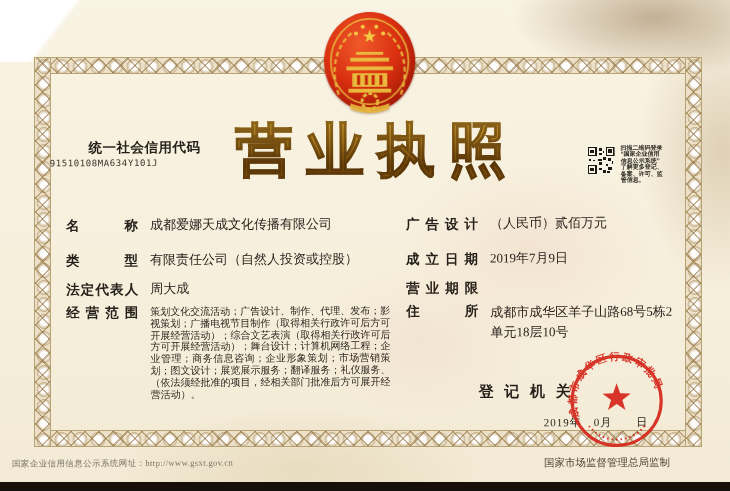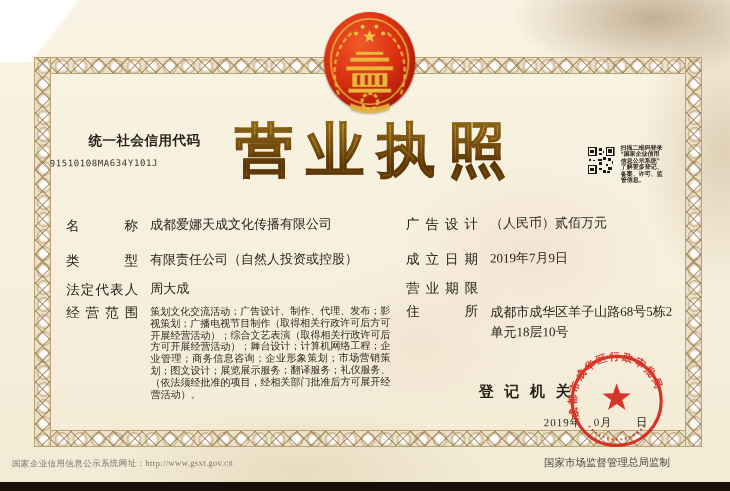--- a/index.html
+++ b/index.html
@@ -20,37 +20,37 @@
     background-image:
       repeating-linear-gradient(45deg, transparent 0 5px, rgba(146,116,64,.55) 5px 6.5px, transparent 6.5px 10px),
       repeating-linear-gradient(-45deg, transparent 0 5px, rgba(146,116,64,.55) 5px 6.5px, transparent 6.5px 10px),
       radial-gradient(circle at 50% 50%, rgba(255,255,255,.95) 30%, rgba(171,142,92,.55) 58%, rgba(171,142,92,0) 62%);
     background-size:auto,auto,18px 17px;border:1px solid #b7a274;box-sizing:border-box;}
   .rope.h{height:17px;width:668px;left:34px;}
   .rope.v{width:17px;height:390px;top:57px;}
   .rope.top{top:57px}.rope.bottom{top:430px}.rope.left{left:34px}.rope.right{left:685px}
   .content{position:absolute;left:0;top:0;width:730px;height:491px;transform:rotate(-.25deg);}
   
-  .credit-label{position:absolute;left:62px;top:131px;font-family:"Liberation Sans","DejaVu Sans",sans-serif;
+  .credit-label{position:absolute;left:62px;top:138px;font-family:"Liberation Sans","DejaVu Sans",sans-serif;
     font-weight:bold;font-size:13.5px;color:#241f19;letter-spacing:.5px;padding-left:27px;}
   .credit-code{position:absolute;left:50px;top:157px;font-family:"DejaVu Sans Mono",monospace;
     font-size:9px;color:#3a342c;letter-spacing:.6px;}
   .title{position:absolute;left:216px;top:118px;width:310px;text-align:center;
     font-weight:bold;font-size:58px;letter-spacing:13px;text-indent:13px;line-height:1.15;
     background:linear-gradient(180deg,#cfa12e 0%,#a3741a 38%,#6f4408 72%,#8a5c12 100%);
     -webkit-background-clip:text;background-clip:text;color:transparent;
     -webkit-text-stroke:1px rgba(62,34,6,.45);}
   
   .qr{position:absolute;left:588px;top:148px;width:27px;height:27px;}
   .qr-note{position:absolute;left:621px;top:146px;width:50px;font-size:6px;line-height:6.4px;
     color:#2c2721;white-space:pre-line;font-family:"Liberation Sans",sans-serif;font-weight:bold;}
   
   .row{position:absolute;display:flex;align-items:flex-start;color:#241f19;}
   .row .label{display:inline-block;font-family:"Liberation Sans","DejaVu Sans",sans-serif;
-    font-weight:normal;font-size:13.5px;color:#26211b;text-align:justify;text-align-last:justify;
+    font-weight:bold;font-size:13.5px;color:#26211b;text-align:justify;text-align-last:justify;
     width:72px;flex:none;margin-right:12px;}
   .row .value{font-size:13px;line-height:1.25;}
   .colL{left:66px}.colR{left:406px}
   .r1{top:216px}.r2{top:251px}.r3{top:280px}.r4{top:303px}
   .scope .value{width:240px;font-size:10px;line-height:11.8px;text-align:justify;margin-top:2px;}
   .addr .value{width:182px;font-size:13px;line-height:20px;}
   
   .reg-label{position:absolute;left:478px;top:383px;width:92px;font-family:"Liberation Sans",sans-serif;
     font-weight:bold;font-size:15px;color:#241f19;text-align:justify;text-align-last:justify;}
   .reg-date{position:absolute;left:543px;top:416px;font-size:11px;color:#241f19;letter-spacing:1px;}

